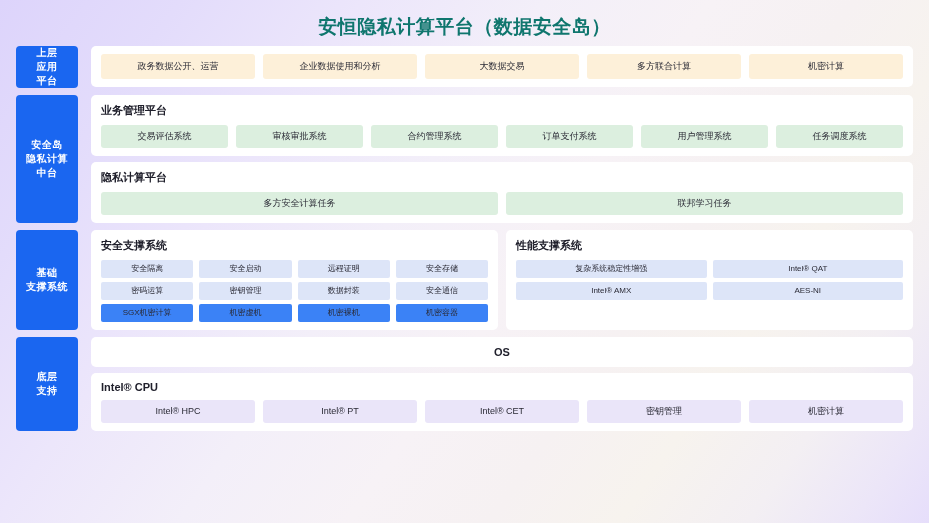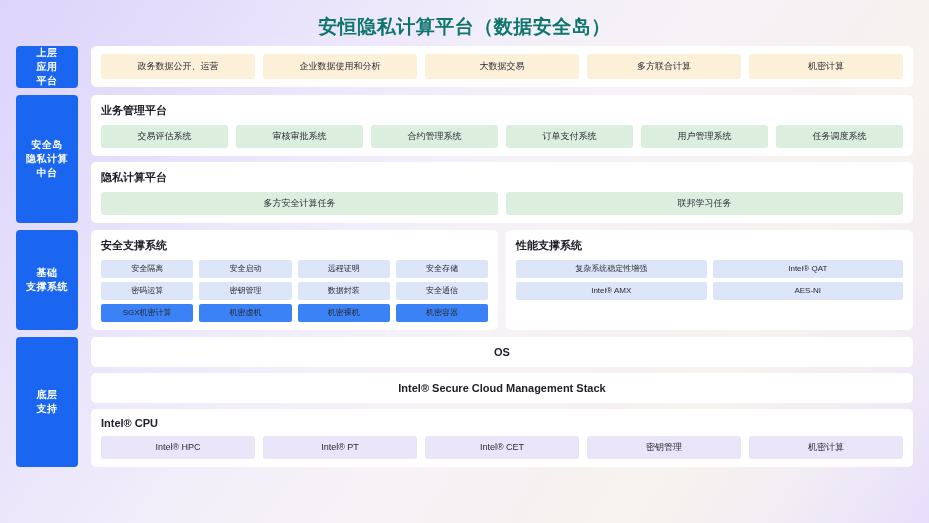--- a/index.html
+++ b/index.html
@@ -256,21 +256,20 @@
 
   <div class="band">
     <div class="side-label">
       <div>
         <div>底层</div>
         <div>支持</div>
       </div>
     </div>
     <div class="band-body">
       <div class="strip">OS</div>
-      <div class="strip">Intel® Secure Cloud Management Stack</div>
       <div class="panel">
         <div class="panel-title">Intel® CPU</div>
         <div class="row">
           <div class="cell c-lav">Intel® HPC</div>
           <div class="cell c-lav">Intel® PT</div>
           <div class="cell c-lav">Intel® CET</div>
           <div class="cell c-lav">密钥管理</div>
           <div class="cell c-lav">机密计算</div>
         </div>
       </div>

